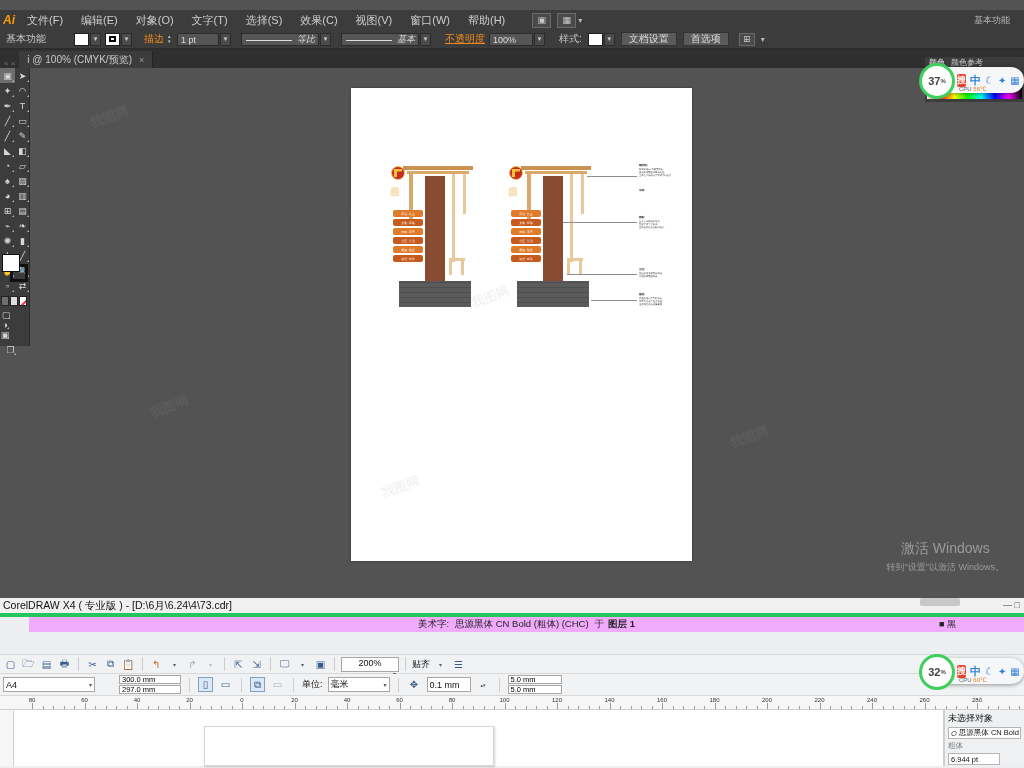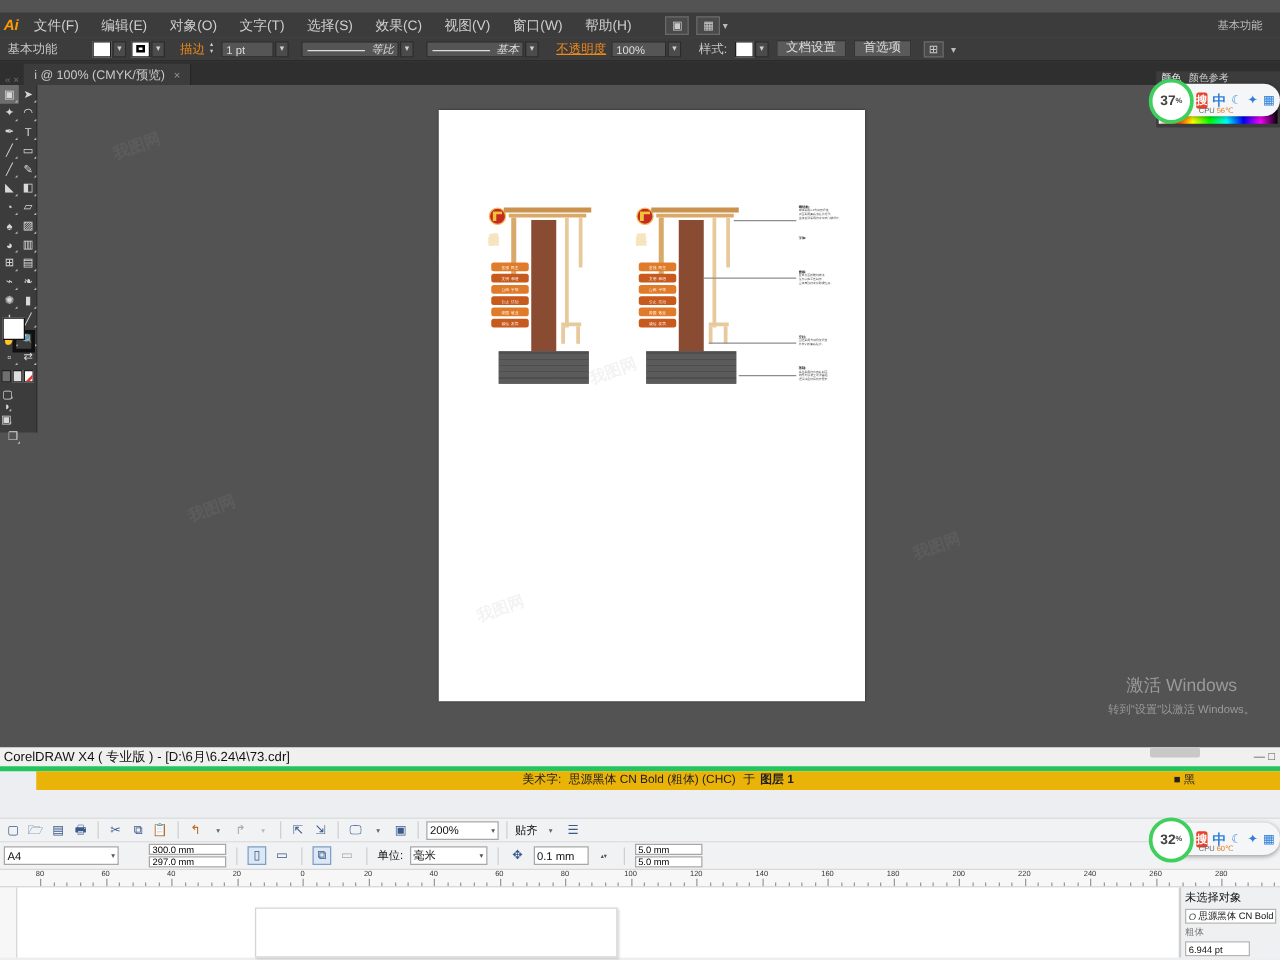--- a/index.html
+++ b/index.html
@@ -174,22 +174,22 @@
   .win-act .t1 { font-size:14px; }
   .win-act .t2 { font-size:9px; margin-top:3px; }
 
   
   #cdr-app { position:absolute; left:0; top:598px; width:1024px; height:170px; background:#eceef1; }
   .cdr-title {
     height:19px; background:#f0f0f0; border-bottom:4px solid #22c55e;
     display:flex; align-items:center; padding-left:3px; color:#111; font-size:10.5px;
   }
   .cdr-statusrow {
-    height:15px; display:flex; align-items:flex-start; justify-content:center;
-    font-size:9.5px; color:#222; background:#eab308;margin-left:29px;
+    height:15px; display:flex; align-items:center; justify-content:center;
+    font-size:9.5px; color:#222; background:#f0abfc;margin-left:29px;
   }
   .cdr-statusrow b { font-weight:bold; }
   .cdr-hint {
     height:14px; display:flex; align-items:center; font-size:9px; color:#222;
     background:#f4f4f4; padding-left:2px; gap:14px;
   }
   .cdr-toolbar1 {
     position:absolute; top:56px; left:0; width:1024px; height:20px;
     background:#f1f2f4; border-top:1px solid #d9d9d9; border-bottom:1px solid #d9d9d9;
     display:flex; align-items:center; gap:3px; padding-left:3px;
@@ -566,21 +566,21 @@
     <div class="cdr-btn" style="color:#aaa">↱</div>
     <div class="cdr-btn" style="font-size:6px;color:#bbb">▾</div>
     <div class="cdr-sep"></div>
     <div class="cdr-btn">⇱</div>
     <div class="cdr-btn">⇲</div>
     <div class="cdr-sep"></div>
     <div class="cdr-btn">🖵</div>
     <div class="cdr-btn" style="font-size:6px;color:#666">▾</div>
     <div class="cdr-btn">▣</div>
     <div class="cdr-sep"></div>
-    <div class="cdr-combo" style="width:58px;">
+    <div class="cdr-combo" style="width:58px;flex-direction:column;">
       <span>200%</span>
       <span class="ar">▾</span>
     </div>
     <div class="cdr-sep"></div>
     <div class="cdr-lbl">贴齐</div>
     <div class="cdr-btn" style="font-size:6px;color:#666">▾</div>
     <div class="cdr-btn">☰</div>
   </div>
 
   <div class="cdr-toolbar2">

